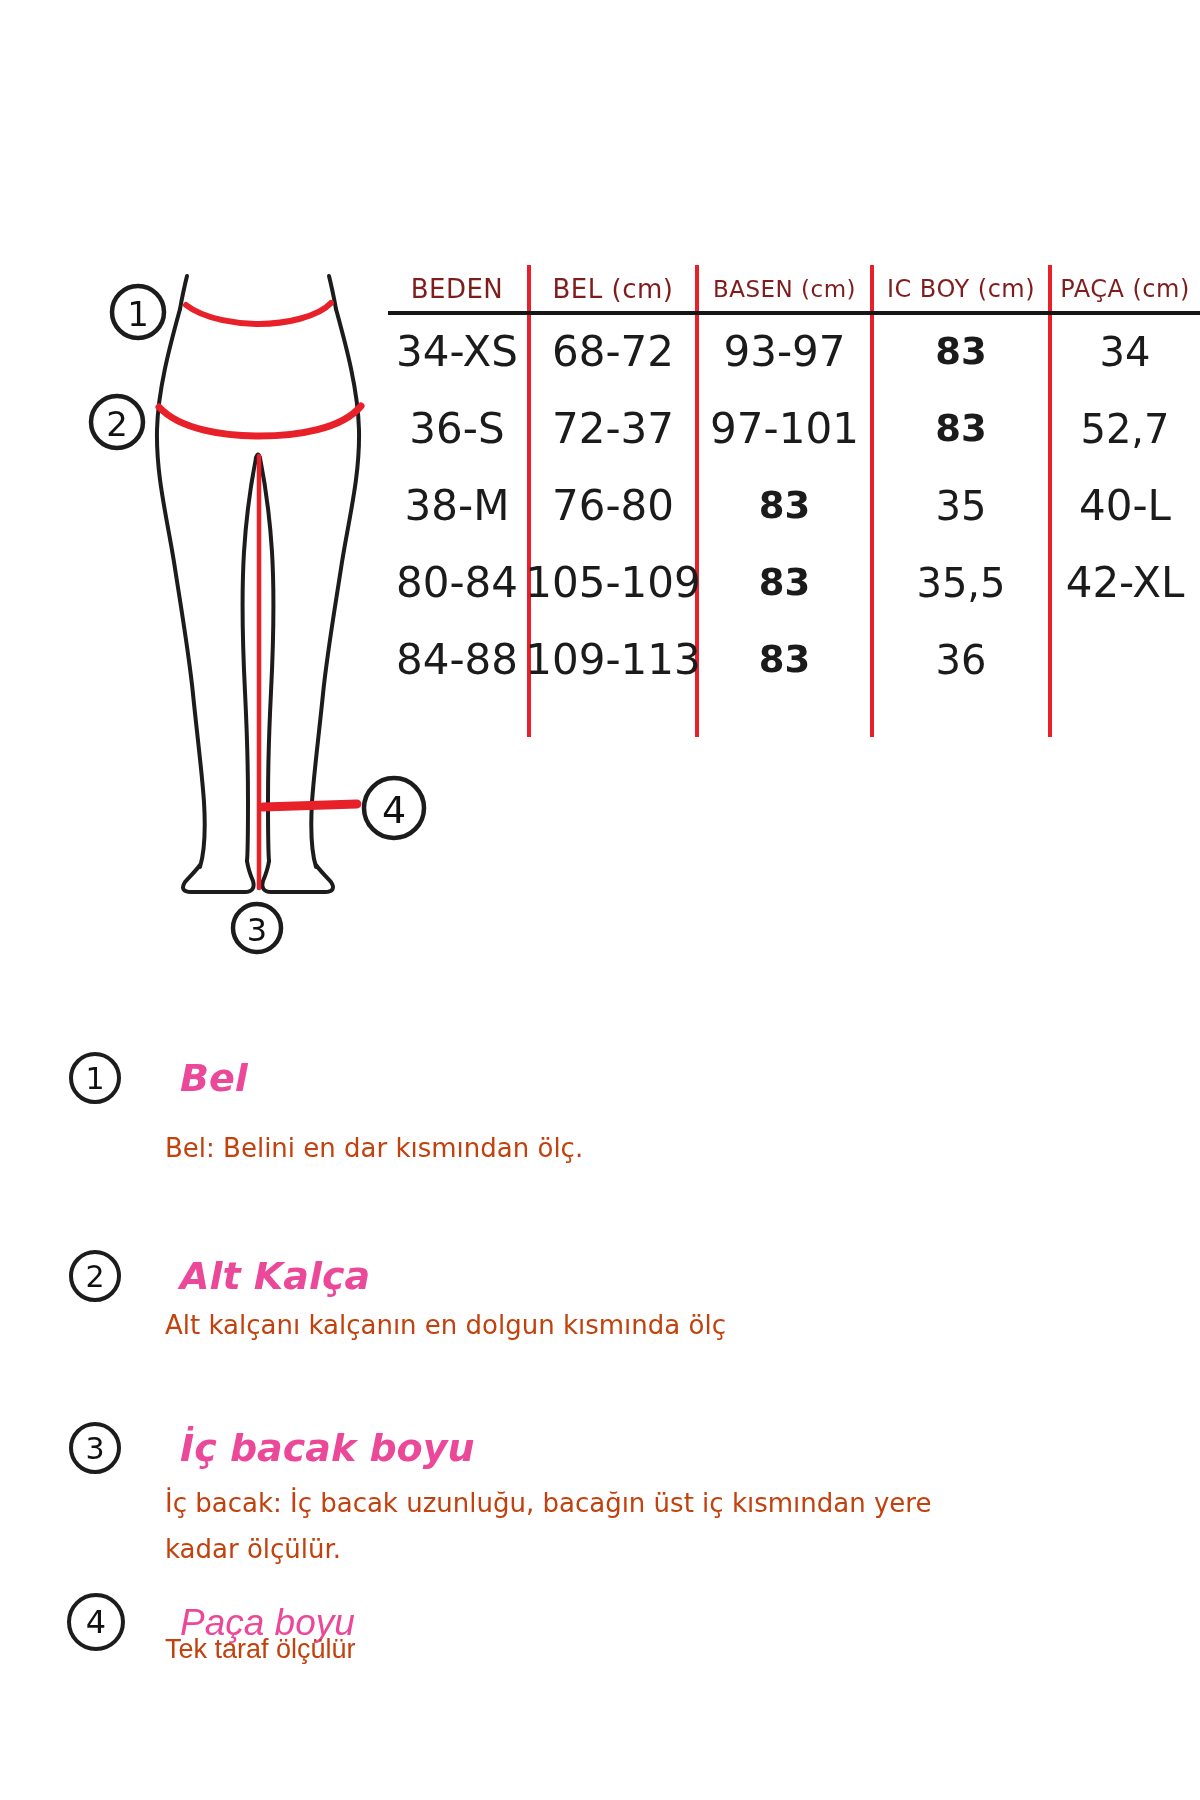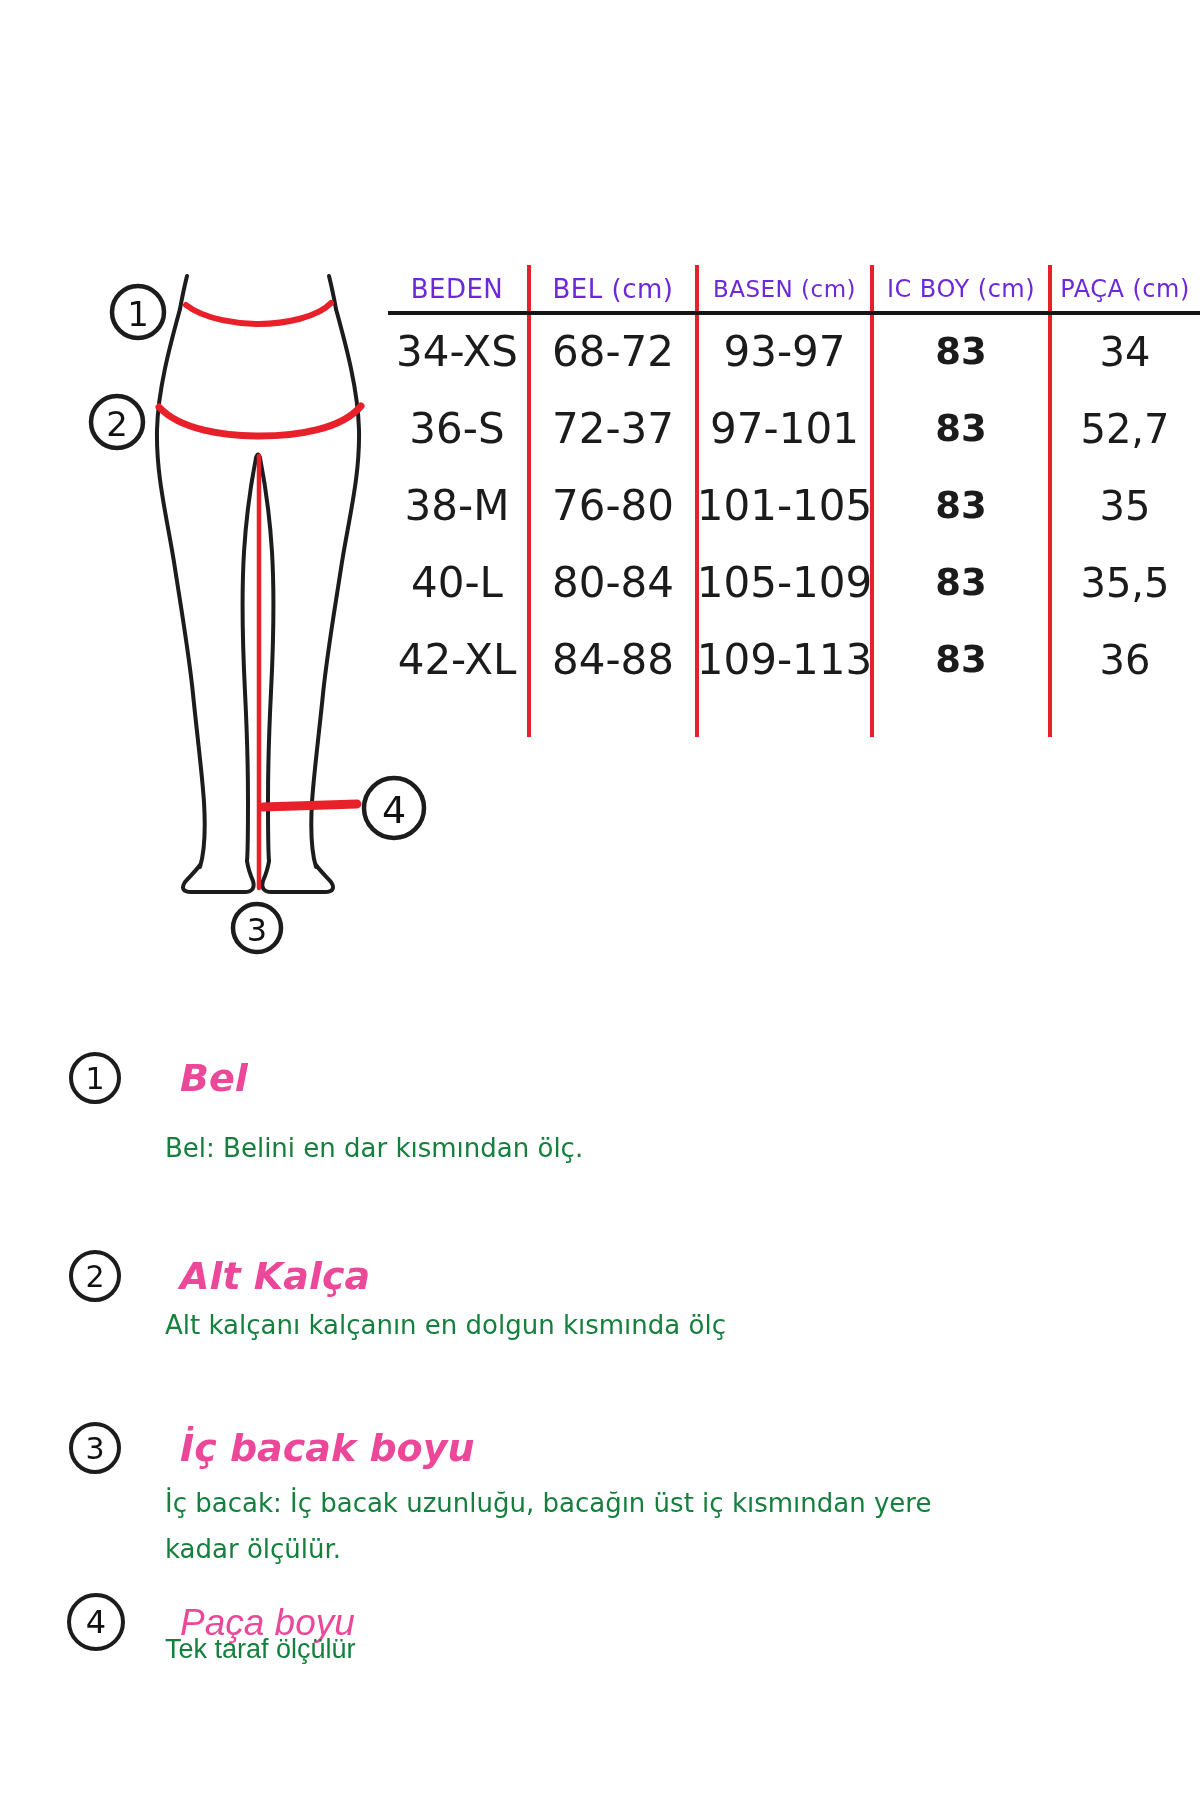--- a/index.html
+++ b/index.html
@@ -4,38 +4,38 @@
 <style>
   html,body{margin:0;padding:0;background:#fff;}
   #page{position:relative;width:1200px;height:1800px;background:#ffffff;overflow:hidden;
         font-family:"DejaVu Sans",sans-serif;color:#1b1b1b;}
 
   
   #size-table{position:absolute;left:385px;top:265px;width:815px;height:472px;
       display:grid;grid-template-columns:144px 168px 175px 178px 150px;
       grid-template-rows:48px repeat(5,77px);}
   #size-table > div{display:flex;align-items:center;justify-content:center;white-space:nowrap;}
-  .th{font-size:26px;letter-spacing:.5px;color:#6d28d9;text-align:right;}
+  .th{font-size:26px;letter-spacing:.5px;color:#7f1d1d;text-align:right;}
   .th.small{font-size:23px;}
   .th.med{font-size:24px;}
   .v1{font-size:42px;}
   .v2{font-size:37px;font-weight:bold;}
   .v3{font-size:40px;}
   .header-underline{position:absolute;left:388px;top:311px;width:812px;height:4px;background:#161616;}
   .red-vline{position:absolute;top:265px;width:4px;height:472px;background:#e8202a;}
   #vl1{left:527px;} #vl2{left:695px;} #vl3{left:870px;} #vl4{left:1048px;}
 
   
   .badge{position:absolute;box-sizing:border-box;border:4px solid #1c1c1c;border-radius:50%;
          display:flex;align-items:center;justify-content:center;background:#fff;
          font-size:30px;color:#111;}
   .badge.s52{width:52px;height:52px;}
   .badge.s58{width:58px;height:58px;font-size:32px;}
   .ltitle{position:absolute;left:180px;font-weight:700;font-size:38px;color:#ec4899;line-height:1;font-style:italic;}
-  .ldesc{position:absolute;left:165px;font-size:26px;color:#15803d;line-height:46px;}
+  .ldesc{position:absolute;left:165px;font-size:26px;color:#c2410c;line-height:46px;}
   .alt-font{font-family:"Liberation Sans",sans-serif;font-weight:400;}
 </style>
 </head>
 <body>
 
 <div id="page">
 
   <svg style="position:absolute;left:40px;top:240px;" width="420" height="720" viewBox="40 240 420 720" fill="none" stroke-linecap="round" stroke-linejoin="round">
 
     <g stroke="#1c1c1c" stroke-width="4">
@@ -95,21 +95,20 @@
     <div class="v3">34</div>
 
     <div class="v1">36-S</div>
     <div class="v1">72-37</div>
     <div class="v1">97-101</div>
     <div class="v2">83</div>
     <div class="v3">52,7</div>
 
     <div class="v1">38-M</div>
     <div class="v1">76-80</div>
-    <div class="v1">101-105</div>
     <div class="v2">83</div>
     <div class="v3">35</div>
 
     <div class="v1">40-L</div>
     <div class="v1">80-84</div>
     <div class="v1">105-109</div>
     <div class="v2">83</div>
     <div class="v3">35,5</div>
 
     <div class="v1">42-XL</div>

